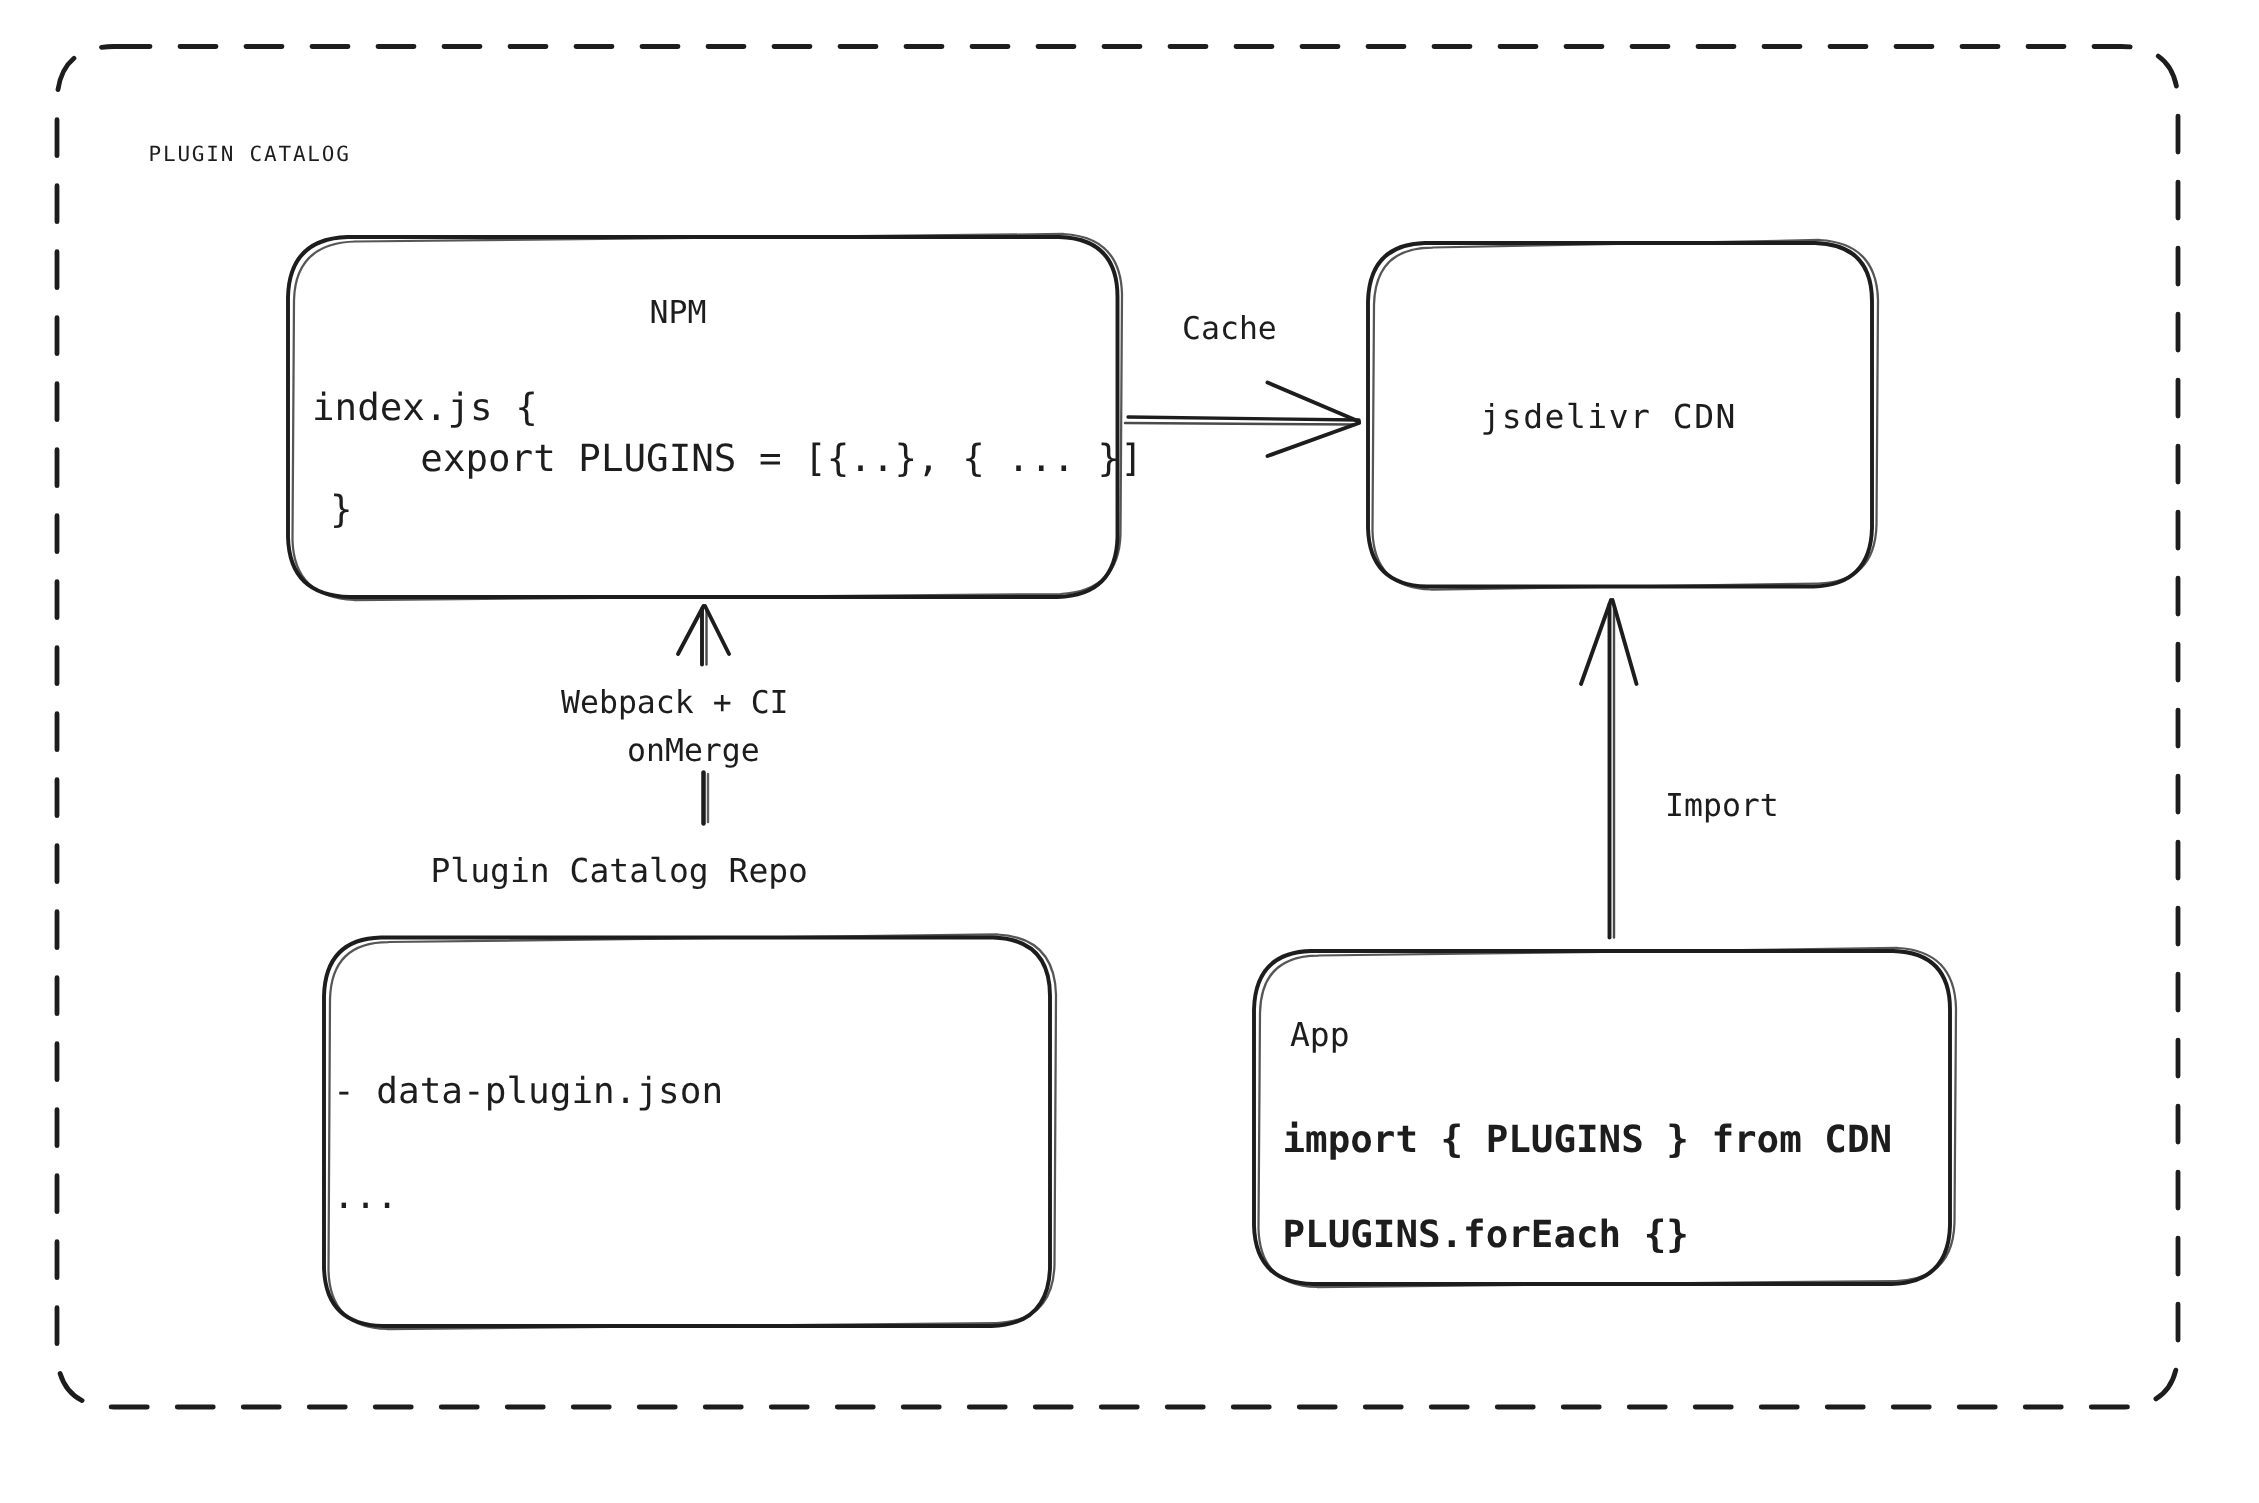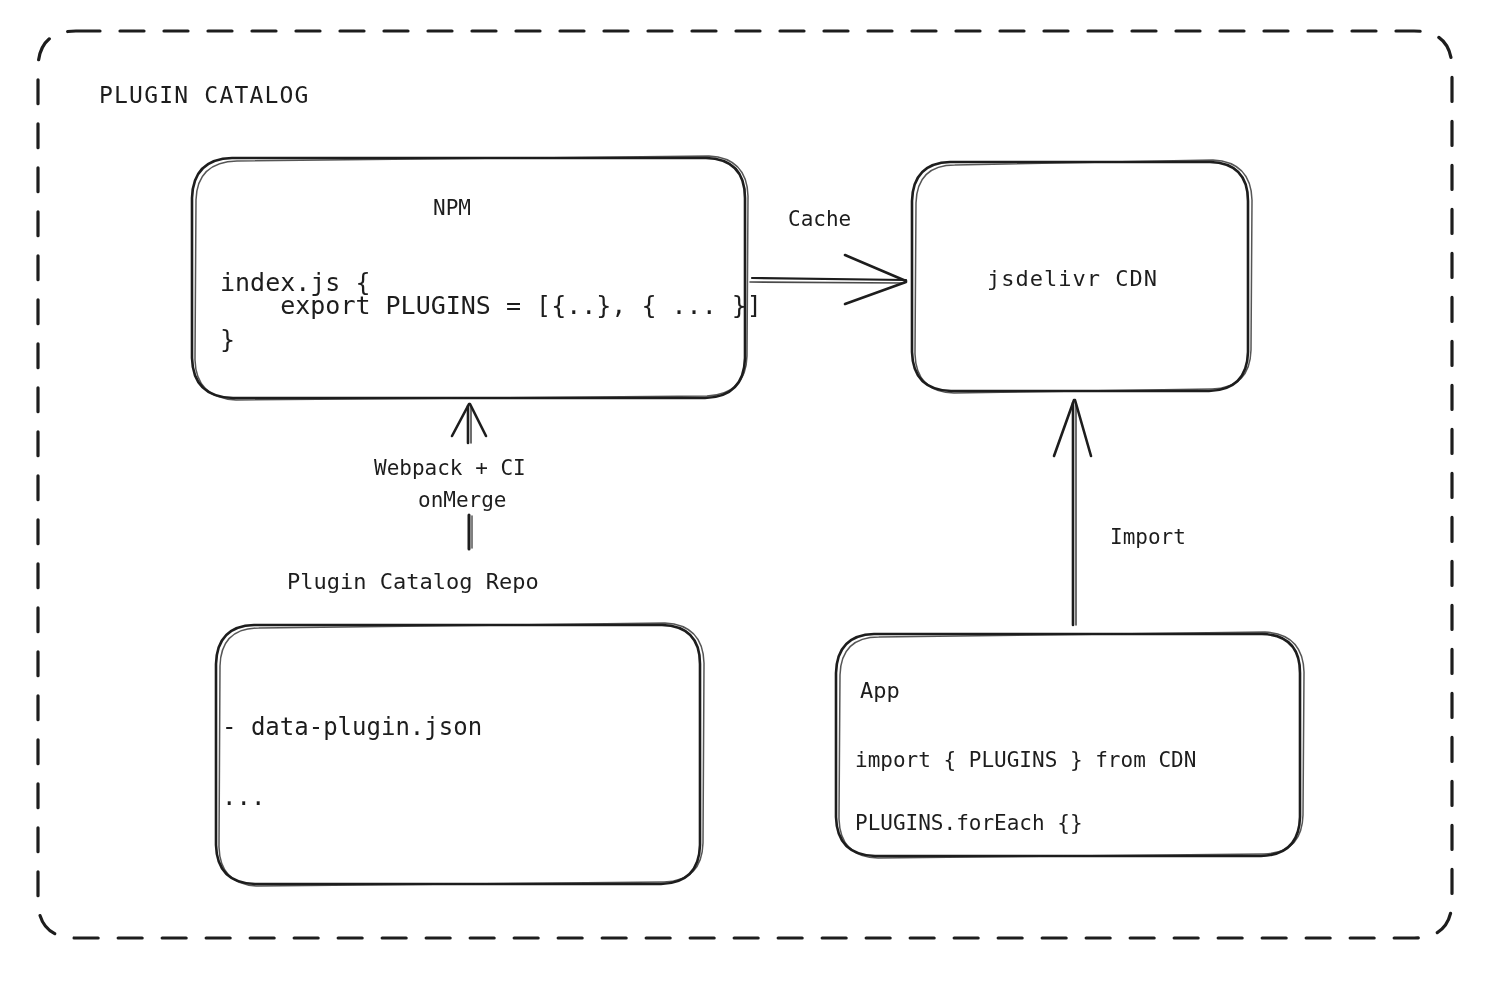--- a/index.html
+++ b/index.html
@@ -30,22 +30,23 @@
   }
   .txt {
     position: absolute;
     white-space: pre;
     font-family: "DejaVu Sans Mono", "Liberation Mono", monospace;
     color: #1d1d1d;
     letter-spacing: 0px;
     line-height: 1.0;
   }
   .t-group-title {
-    font-size: 23px;
+    font-size: 14px;
     letter-spacing: 1.2px;
+    margin-top: 12px;
   }
   .t-box-title {
     font-size: 21px;
   }
   .t-code {
     font-size: 25px;
     line-height: 36px;
   }
   .t-cdn {
     font-size: 22px;
@@ -56,22 +57,23 @@
     line-height: 32px;
     text-align: center;
   }
   .t-repo-label {
     font-size: 22px;
   }
   .t-app-title {
     font-size: 22px;
   }
   .t-app-code {
-    font-size: 21px;
+    font-size: 25px;
     line-height: 44px;
+    font-weight: bold;
   }
   .t-list {
     font-size: 24px;
     line-height: 34px;
   }
 </style>
 </head>
 <body>
 
 <div id="canvas">
@@ -126,21 +128,21 @@
       <path d="M 1091 456 L 1075 400" fill="none" stroke="#1d1d1d" stroke-width="2.6" stroke-linecap="round"></path>
     </g>
 
   </svg>
 
   <div class="layer">
 
     <div class="txt t-group-title" style="left:99px; top:84px;">PLUGIN CATALOG</div>
 
     <div class="txt t-box-title" style="left:433px; top:198px;">NPM</div>
-    <div class="txt t-code" style="left:220px; top:254px;margin-top:11px;">index.js {</div>
+    <div class="txt t-code" style="left:208px; top:254px;">index.js {</div>
     <div class="txt t-code" style="left:220px; top:288px;">    export PLUGINS = [{..}, { ... }]</div>
     <div class="txt t-code" style="left:220px; top:322px;">}</div>
 
     <div class="txt t-cdn" style="left:987px; top:268px;">jsdelivr CDN</div>
 
     <div class="txt t-edge" style="left:788px; top:203px;">Cache</div>
 
     <div class="txt t-edge" style="left:374px; top:452px;">Webpack + CI</div>
     <div class="txt t-edge" style="left:418px; top:484px;">onMerge</div>
 

